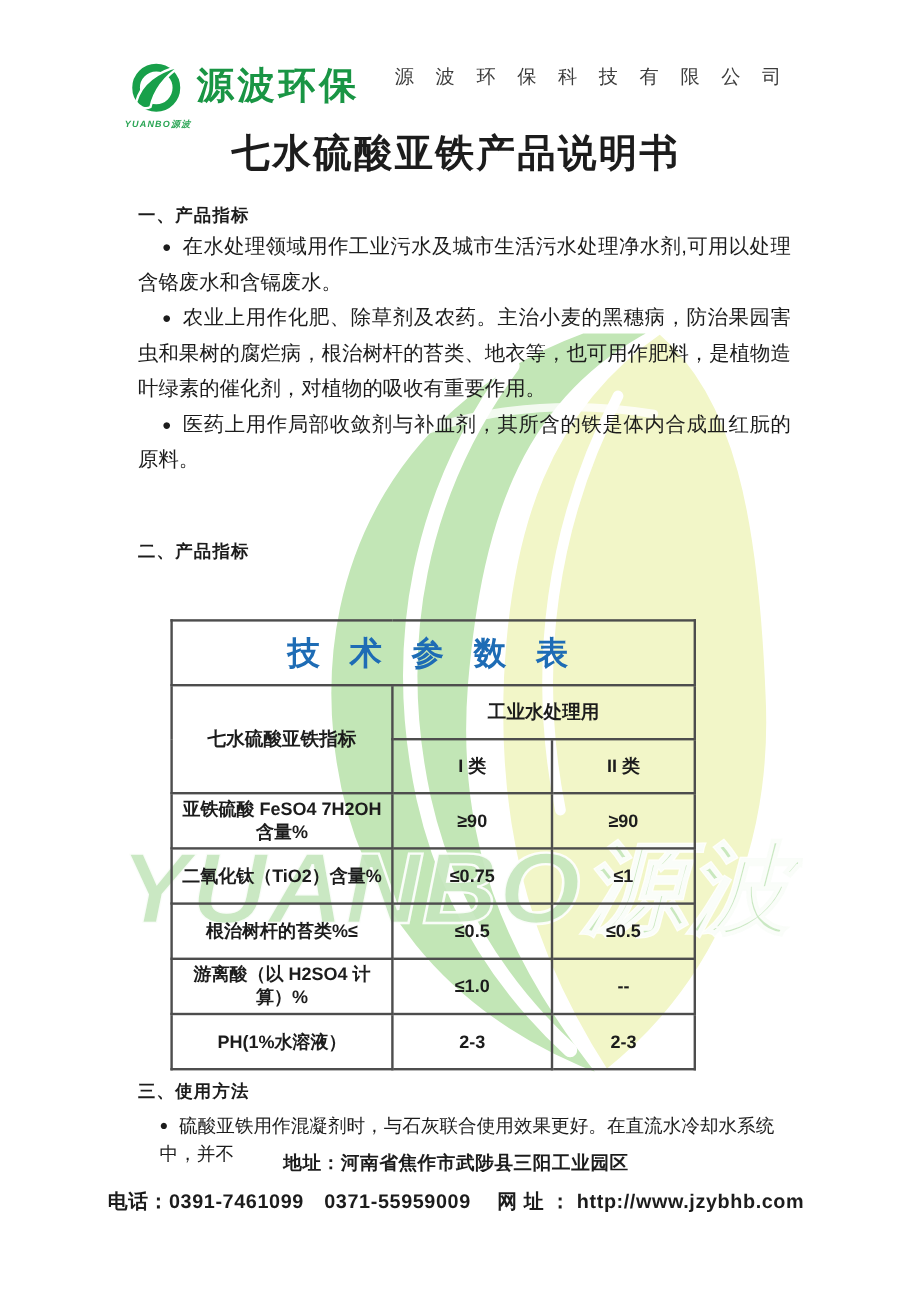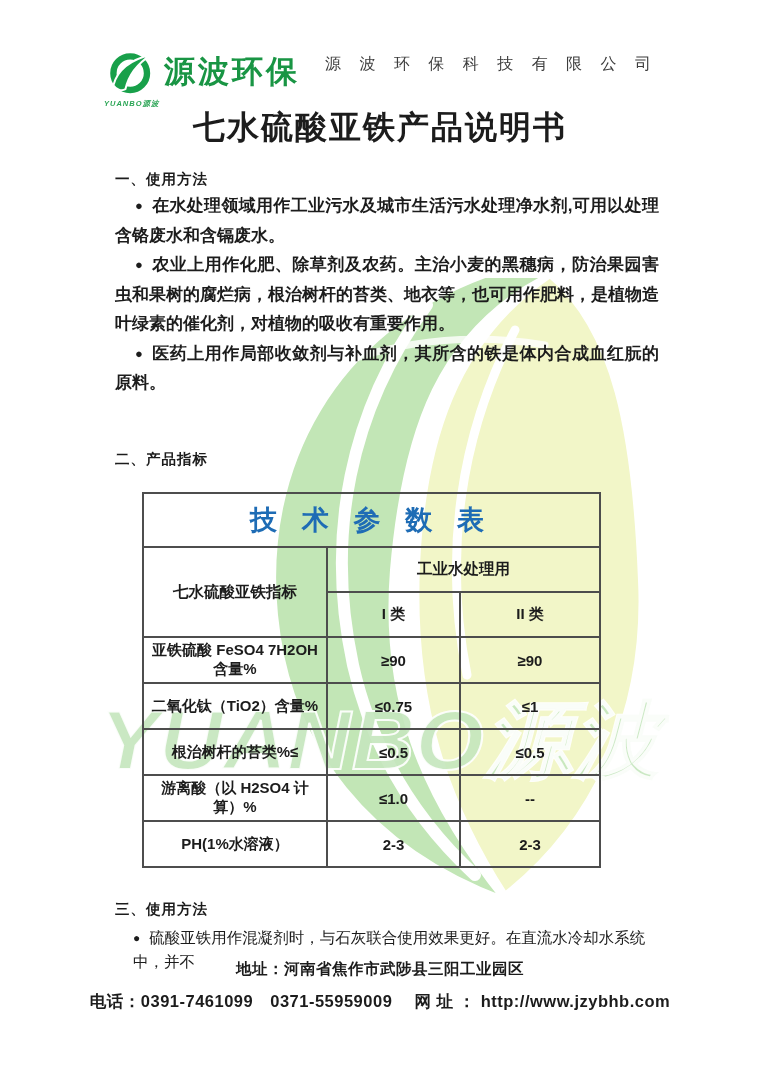--- a/index.html
+++ b/index.html
@@ -34,50 +34,50 @@
   }
   .content{position:relative;z-index:1;}
 
   
   .logo{position:absolute;left:106px;top:50px;display:flex;align-items:flex-start;}
   .logo-mark{width:50px;height:48px;display:block;}
   .logo-textcol{margin-left:8px;}
   .brand{font-size:31px;font-weight:bold;color:#199544;letter-spacing:3px;line-height:44px;}
   .logo-sub{position:absolute;left:104px;top:99px;font-size:7.5px;font-style:italic;font-weight:bold;color:#2ba555;letter-spacing:1px;}
   .company{position:absolute;right:102px;top:54px;text-align:center;}
-  .company-cn{font-family:Liberation Sans, sans-serif;font-size:16px;color:#3d3d3d;letter-spacing:7px;white-space:nowrap;}
+  .company-cn{font-family:Liberation Serif, serif;font-size:16px;color:#3d3d3d;letter-spacing:7px;white-space:nowrap;}
   .company-en{font-family:"Liberation Serif","DejaVu Serif",serif;font-size:9.5px;color:#555;margin-top:8px;letter-spacing:0.4px;white-space:nowrap;}
 
   
   .doc-title{position:absolute;top:106px;left:0;width:100%;text-align:center;
     font-size:32px;font-weight:bold;letter-spacing:2px;}
 
   
   .sec-heading{position:absolute;left:115px;font-size:14.5px;font-weight:bold;letter-spacing:1px;}
   #h1{top:170px;}
   #h2{top:450px;}
   #h3{top:900px;}
 
   .bullets{position:absolute;left:115px;top:191px;width:544px;}
-  .bullet{font-size:17px;font-weight:bold;line-height:29.5px;text-align:justify;text-indent:20px;}
+  .bullet{font-size:17px;font-weight:normal;line-height:29.5px;text-align:justify;text-indent:20px;}
   .blt{margin-right:9px;font-size:13px;vertical-align:1px;}
 
   
   .spec-table-wrap{position:absolute;left:142px;top:492px;}
-  table{border-collapse:collapse;table-layout:fixed;background:transparent;}
+  table{border-collapse:collapse;table-layout:fixed;background:transparent;margin-top:24px;}
   td{border:2px solid var(--border-dark);text-align:center;vertical-align:middle;
      font-weight:bold;font-size:15px;padding:0 4px;background:transparent;}
   .t-title{height:54px;color:var(--table-title-blue);font-size:27px;letter-spacing:9px;
      font-family:"Liberation Serif","DejaVu Serif",serif;font-weight:bold;}
   .t-head{height:45px;font-size:15.5px;}
   .t-sub{height:45px;font-size:15px;}
   .t-row{height:46px;}
   .c-label{width:184px;}
   .c-v1{width:133px;border-radius:22px;}
-  .c-v2{width:140px;}
+  .c-v2{width:119px;}
 
   
   .usage{position:absolute;left:133px;top:926px;width:535px;
     font-family:"Liberation Serif","DejaVu Serif",serif;font-size:15.5px;line-height:24px;}
   .usage .blt{font-size:12px;}
   .footer-address{position:absolute;top:959px;left:0;width:100%;text-align:center;
     font-size:15.5px;font-weight:bold;letter-spacing:0.5px;}
   .footer-contact{position:absolute;top:991px;left:0;width:100%;text-align:center;
     font-size:16.5px;font-weight:bold;letter-spacing:0.5px;}
 </style>
@@ -107,21 +107,21 @@
       </div>
     </div>
     <div class="logo-sub">YUANBO源波</div>
 
     <div class="company">
       <div class="company-cn">源 波 环 保 科 技 有 限 公 司</div>
     </div>
 
     <div class="doc-title">七水硫酸亚铁产品说明书</div>
 
-    <div class="sec-heading" id="h1">一、使用方法</div>
+    <div class="sec-heading" id="h1">一、产品指标</div>
     <div class="bullets">
       <p class="bullet"><span class="blt">●</span><span>在水处理领域用作工业污水及城市生活污水处理净水剂,可用以处理含铬废水和含镉废水。</span></p>
       <p class="bullet"><span class="blt">●</span><span>农业上用作化肥、除草剂及农药。主治小麦的黑穗病，防治果园害虫和果树的腐烂病，根治树杆的苔类、地衣等，也可用作肥料，是植物造叶绿素的催化剂，对植物的吸收有重要作用。</span></p>
       <p class="bullet"><span class="blt">●</span><span>医药上用作局部收敛剂与补血剂，其所含的铁是体内合成血红朊的原料。</span></p>
     </div>
 
     <div class="sec-heading" id="h2">二、产品指标</div>
 
     <div class="spec-table-wrap">
       <table>

